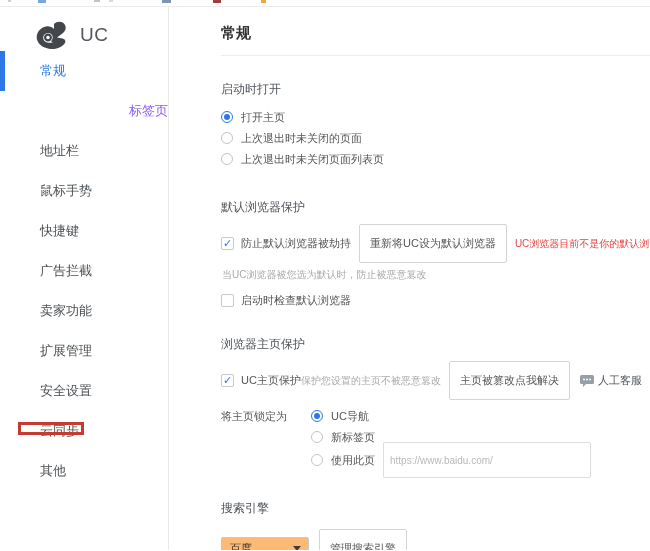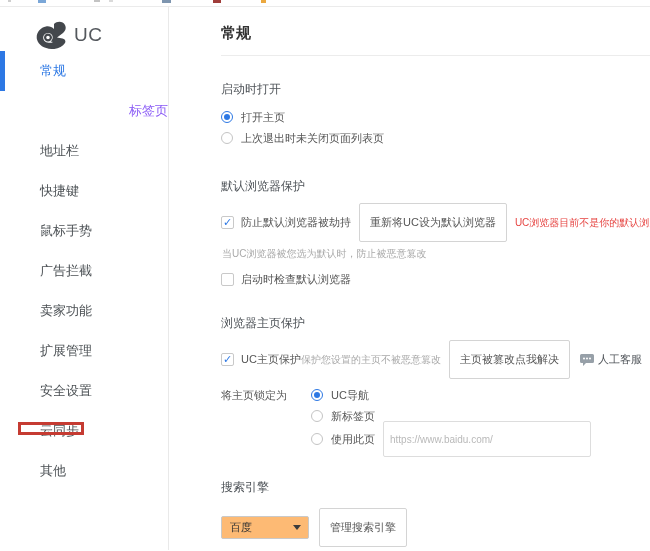--- a/index.html
+++ b/index.html
@@ -9,21 +9,21 @@
     font-family:"Liberation Sans","DejaVu Sans",sans-serif; color:#333;
   }
   
   .top-chrome { position:relative; height:7px; background:#fff; border-bottom:1px solid #ebebeb; }
   .frag { position:absolute; top:0; }
 
   .page { display:flex; height:543px; }
 
   
   .sidebar { width:169px; flex-shrink:0; border-right:1px solid #e9e9e9; position:relative; background:#fff; }
-  .logo { display:flex; align-items:center; gap:7px; padding:13px 0 2px 33px; height:44px; }
+  .logo { display:flex; align-items:center; gap:13px; padding:13px 0 2px 33px; height:44px; }
   .logo-text { font-size:19px; color:#54585d; letter-spacing:.5px; }
   .nav-item { position:relative; height:40px; line-height:40px; padding-left:40px; font-size:13px; color:#4b5054; cursor:pointer; white-space:nowrap; }
   .nav-item.active { color:#2d78e4; }
   .active-bar { position:absolute; left:0; top:0; bottom:0; width:5px; background:#2d78e4; }
   .nav-item.hover-blue { color:#8b5cf6;text-align:right; }
   .red-annotation { position:absolute; left:18px; top:11px; width:66px; height:13px; border:3px solid #c53b32; }
 
   
   .content { flex:1; padding:16px 0 0 52px; overflow:hidden; }
   .page-title { margin:0; font-size:15px; font-weight:bold; color:#333; line-height:20px; }
@@ -98,24 +98,24 @@
       <span class="active-bar"></span>
       <span>常规</span>
     </div>
     <div class="nav-item hover-blue">
       <span>标签页</span>
     </div>
     <div class="nav-item">
       <span>地址栏</span>
     </div>
     <div class="nav-item">
+      <span>鼠标手势</span>
+    </div>
+    <div class="nav-item">
       <span>快捷键</span>
-    </div>
-    <div class="nav-item">
-      <span>鼠标手势</span>
     </div>
     <div class="nav-item">
       <span>广告拦截</span>
     </div>
     <div class="nav-item">
       <span>卖家功能</span>
     </div>
     <div class="nav-item">
       <span>扩展管理</span>
     </div>
@@ -133,20 +133,24 @@
 
   <div class="content">
     <h1 class="page-title">常规</h1>
     <div class="title-divider"></div>
 
     <div class="section-title sec1-title">启动时打开</div>
     <div class="radio-group">
       <div class="opt-row">
         <span class="radio checked"></span>
         <span class="lbl">打开主页</span>
+      </div>
+      <div class="opt-row">
+        <span class="radio"></span>
+        <span class="lbl">上次退出时未关闭的页面</span>
       </div>
       <div class="opt-row">
         <span class="radio"></span>
         <span class="lbl">上次退出时未关闭页面列表页</span>
       </div>
     </div>
 
     <div class="section-title sec2-title">默认浏览器保护</div>
     <div class="row row1">
       <span class="checkbox">

